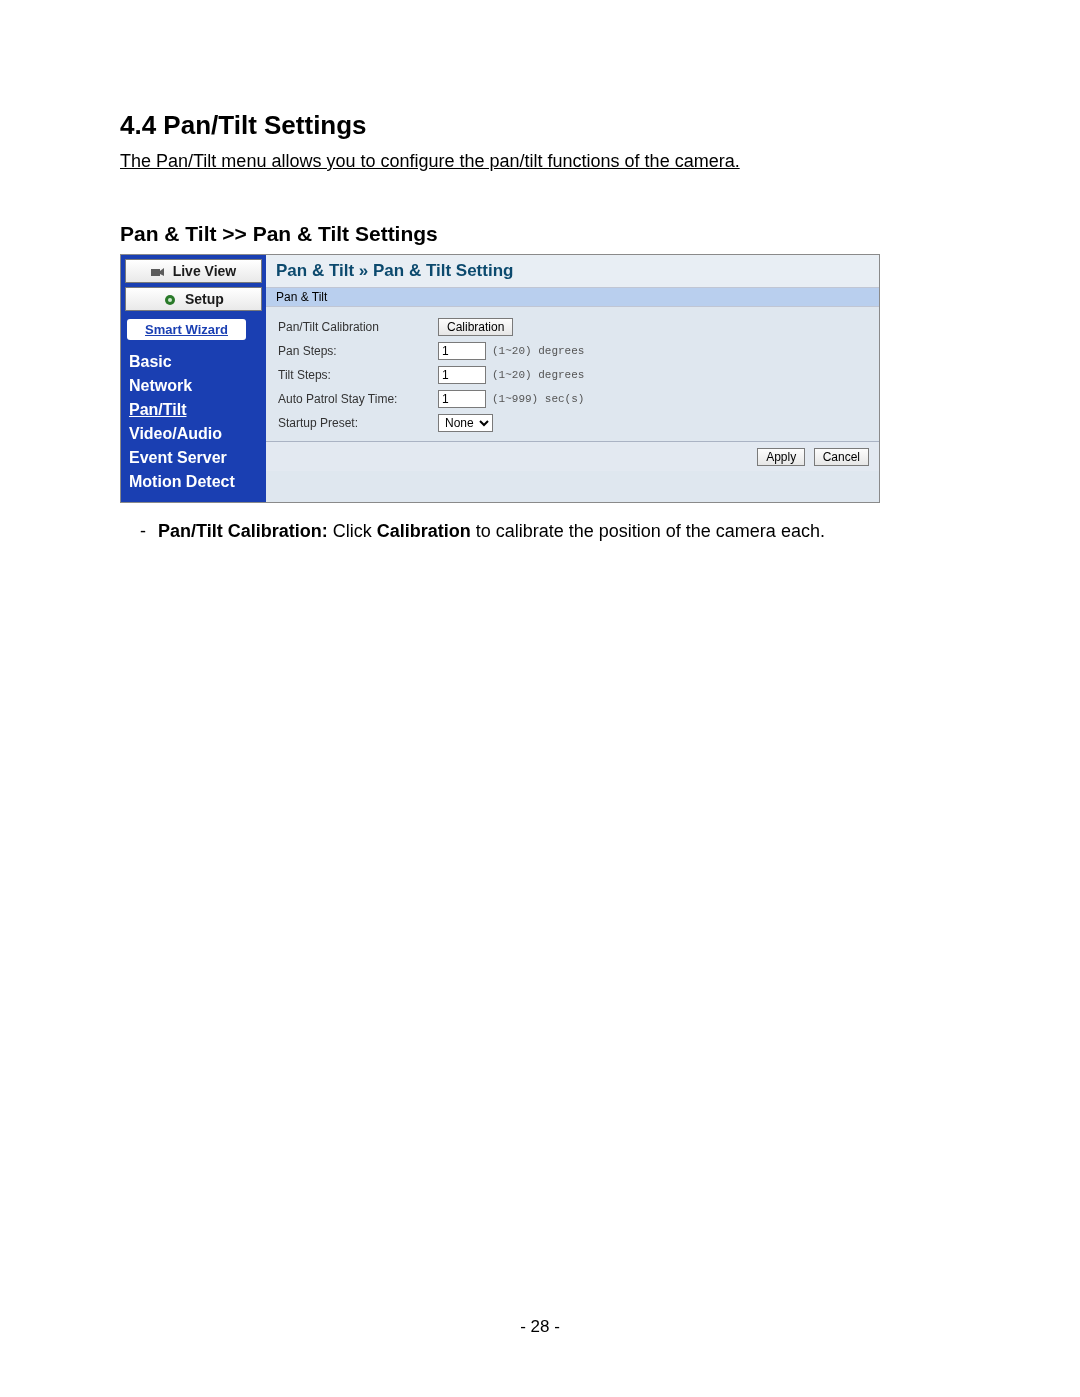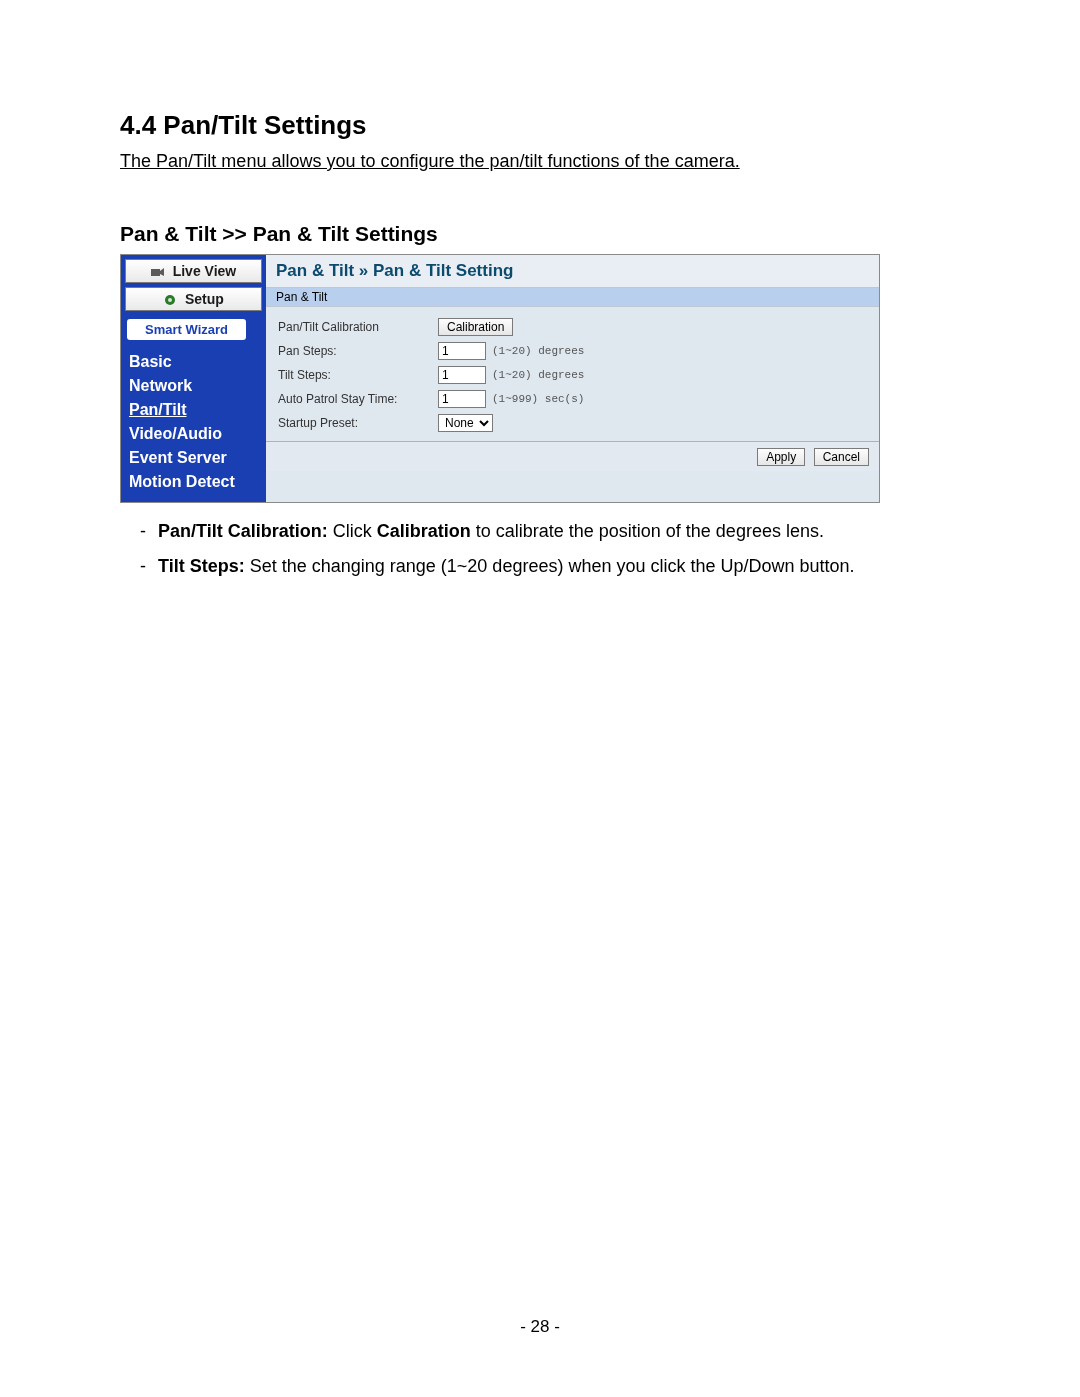--- a/index.html
+++ b/index.html
@@ -63,20 +63,21 @@
     .smart-wizard {
       display: block;
       color: #1a3fb2;
       background: #fff;
       text-align: center;
       font-size: 13px;
       font-weight: bold;
       padding: 3px 0;
       border-radius: 3px;
       margin: 8px 16px 10px 2px;
+      text-decoration: underline;
       cursor: pointer;
     }
     .nav-list {
       list-style: none;
       padding: 0 4px;
     }
     .nav-list li {
       font-size: 16px;
       font-weight: bold;
       color: #fff;
@@ -252,20 +253,17 @@
     </div>
     <div class="actions">
       <button class="btn">Apply</button>
       <button class="btn">Cancel</button>
     </div>
   </div>
 </div>
 
 <ul class="def-list">
   <li>
-    <b>Pan/Tilt Calibration: </b><span>Click </span><b>Calibration</b><span> to calibrate the position of the degrees lens.</span>
-  </li>
-  <li>
-    <b>Tilt Steps: </b><span>Set the changing range (1~20 degrees) when you click the Up/Down button.</span>
+    <b>Pan/Tilt Calibration: </b><span>Click </span><b>Calibration</b><span> to calibrate the position of the camera each.</span>
   </li>
 </ul>
 
 <div class="footer">- 28 -</div>
 
 </body></html>

